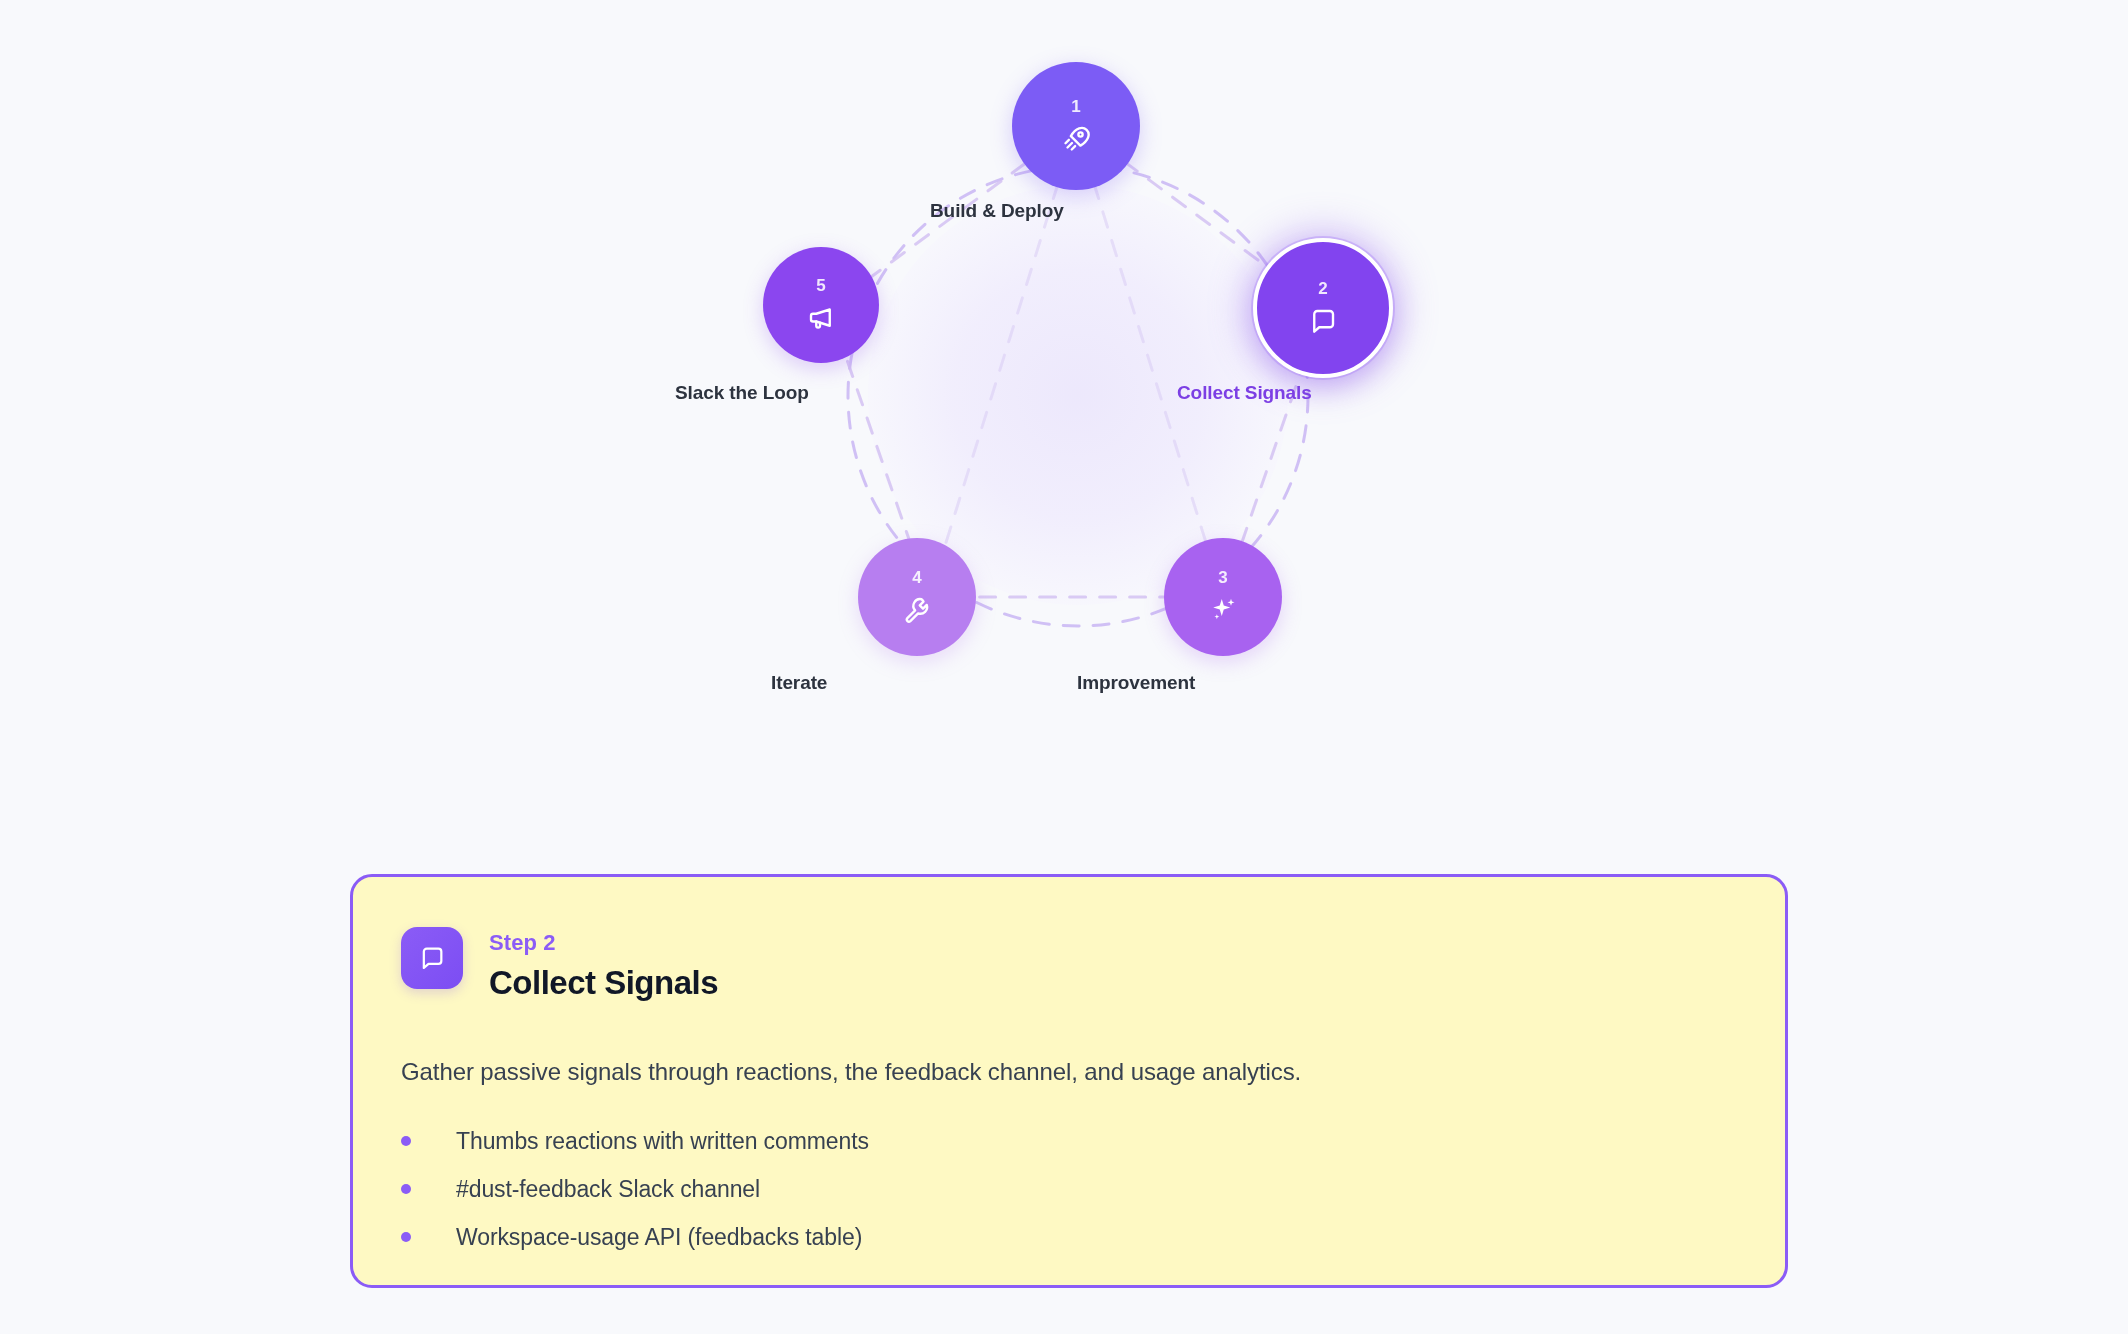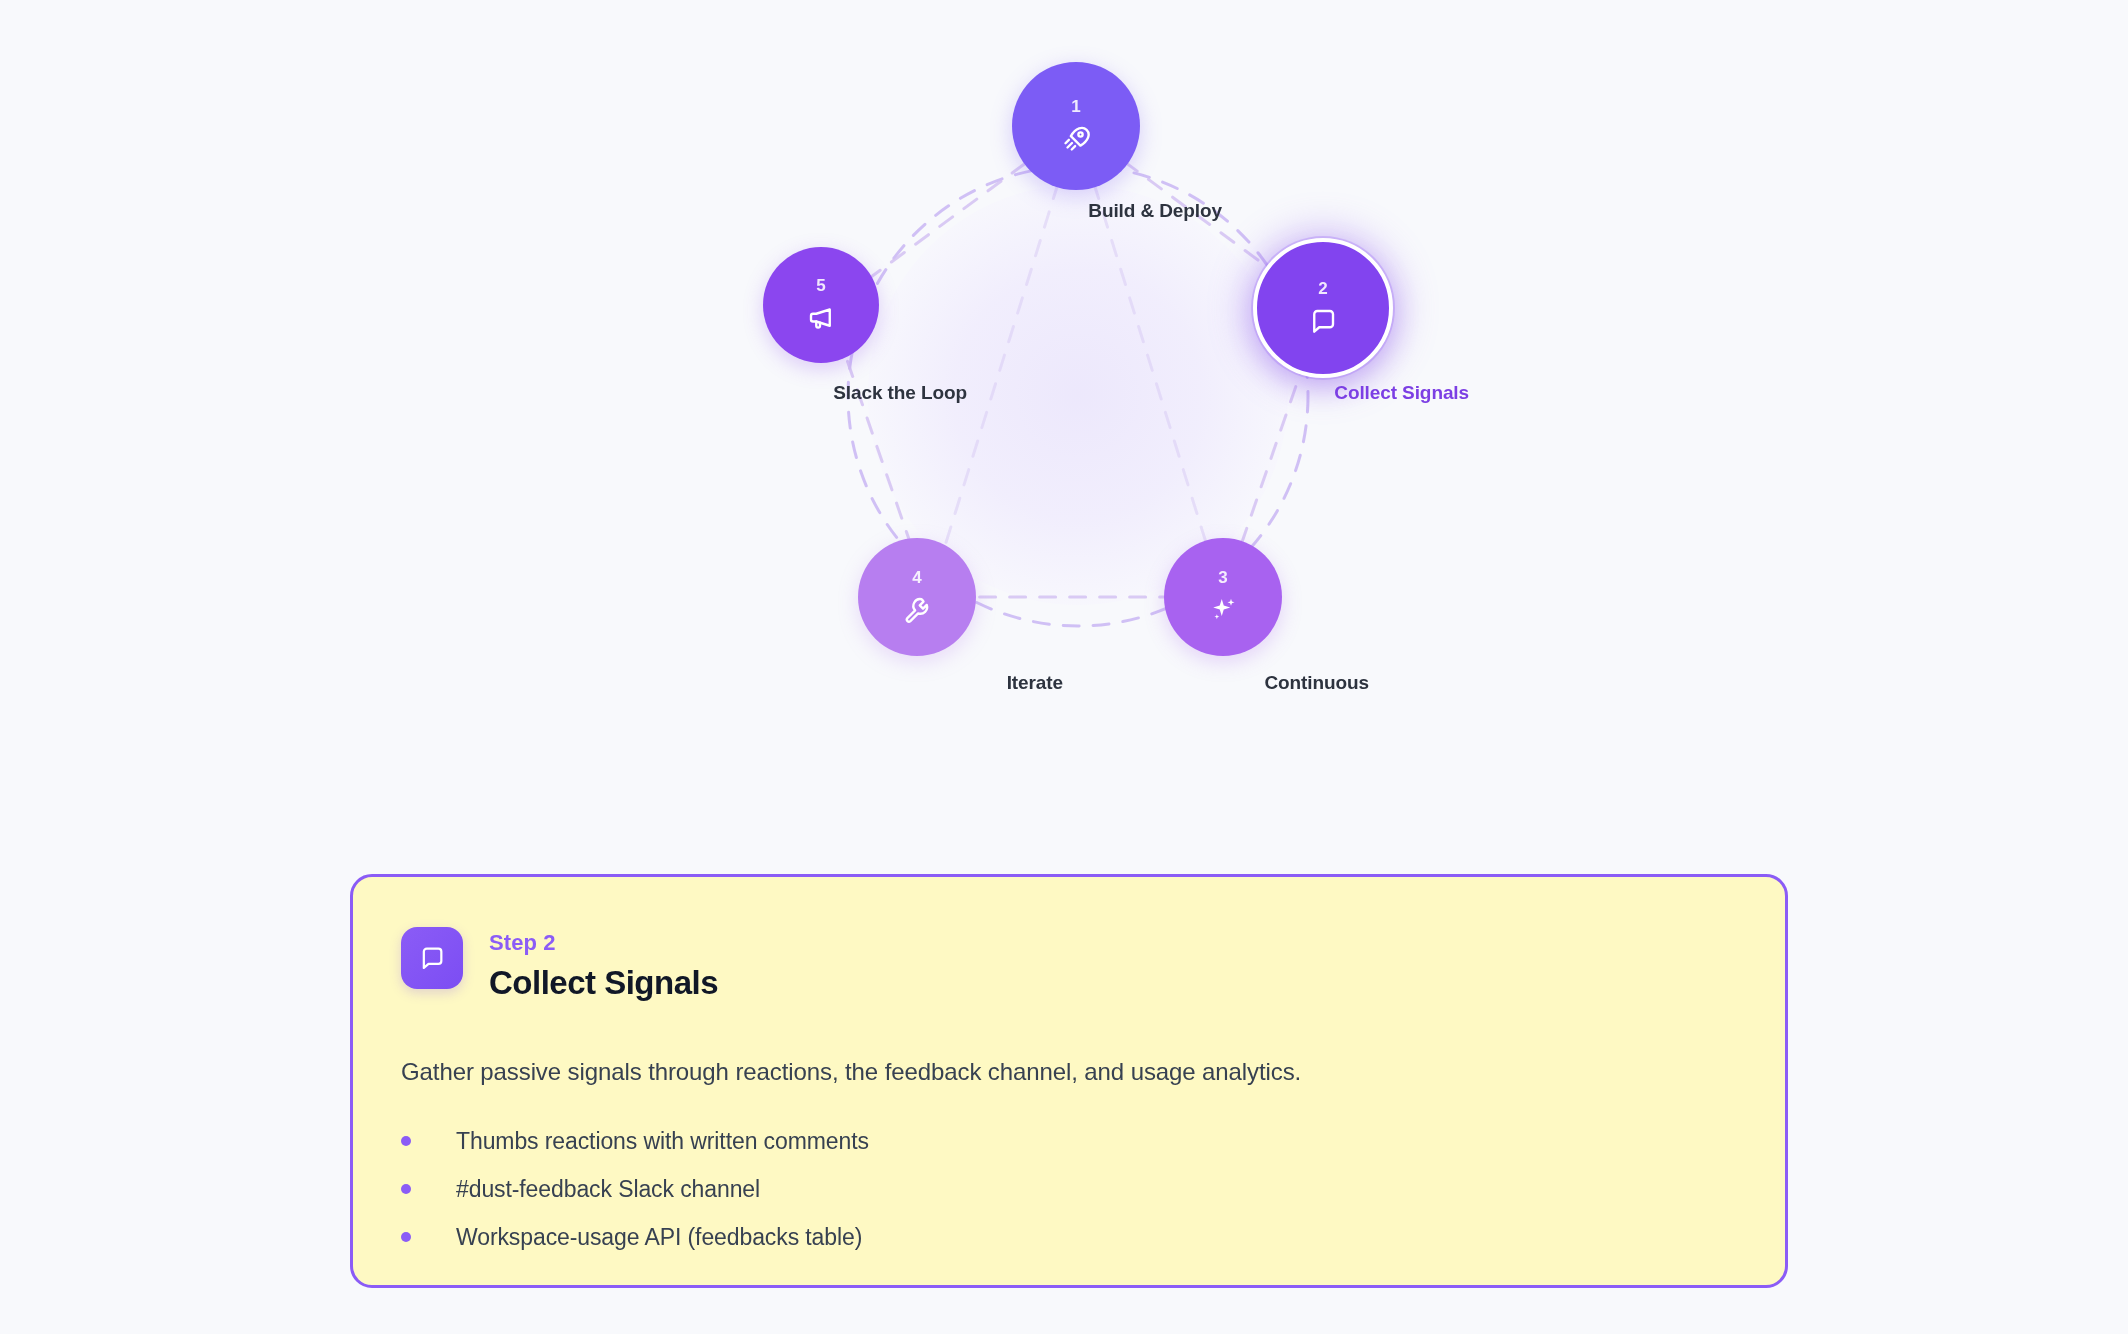--- a/index.html
+++ b/index.html
@@ -93,21 +93,21 @@
     color: rgba(255,255,255,0.88);
     margin-bottom: 9px;
   }
   .node-circle .node-icon {
     width: 30px;
     height: 30px;
     display: block;
   }
   .node-label {
     position: absolute;
-    text-align: right;
+    text-align: left;
     font-size: 19px;
     font-weight: 700;
     color: #2d333f;
     white-space: nowrap;
     letter-spacing: -0.1px;
   }
   .node-label.active { color: #7c3fe4; }
 
   
   #node-1 .node-circle {
@@ -280,21 +280,21 @@
     <div class="node-circle">
       <span class="node-num">3</span>
       <span class="node-icon">
         <svg viewBox="0 0 24 24" fill="#ffffff">
           <path d="M11 3.2 12.6 8.4 17.8 10 12.6 11.6 11 16.8 9.4 11.6 4.2 10 9.4 8.4z"></path>
           <path d="M18.4 3 19.1 5.1 21.2 5.8 19.1 6.5 18.4 8.6 17.7 6.5 15.6 5.8 17.7 5.1z"></path>
           <path d="M7.1 15.3 7.6 16.8 9.1 17.3 7.6 17.8 7.1 19.3 6.6 17.8 5.1 17.3 6.6 16.8z"></path>
         </svg>
       </span>
     </div>
-    <div class="node-label">Continuous</div>
+    <div class="node-label">Improvement</div>
   </div>
 
   <div class="node" id="node-4">
     <div class="node-circle">
       <span class="node-num">4</span>
       <span class="node-icon">
         <svg viewBox="0 0 24 24" fill="none" stroke="#ffffff" stroke-width="1.9" stroke-linecap="round" stroke-linejoin="round">
           <path d="M15.6 3.4a5.4 5.4 0 0 0-5.1 8.9l-6.2 6.2a1.7 1.7 0 0 0 2.4 2.4l6.2-6.2a5.4 5.4 0 0 0 6.9-6.8l-3 3-2.6-2.6 3-3a5.4 5.4 0 0 0-1.6-1.9z"></path>
         </svg>
       </span>

